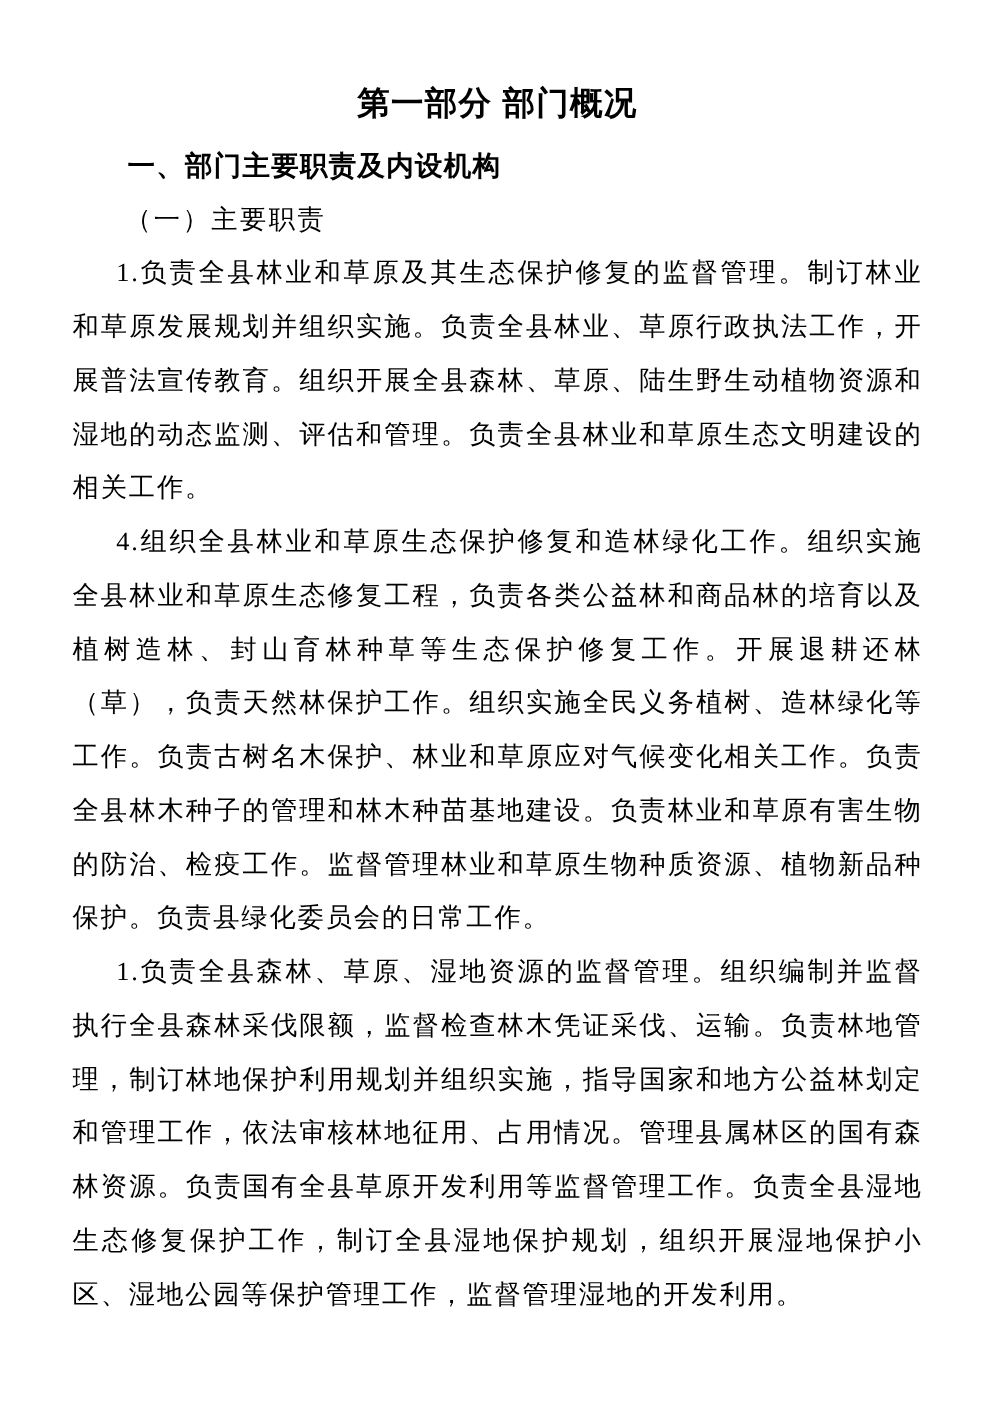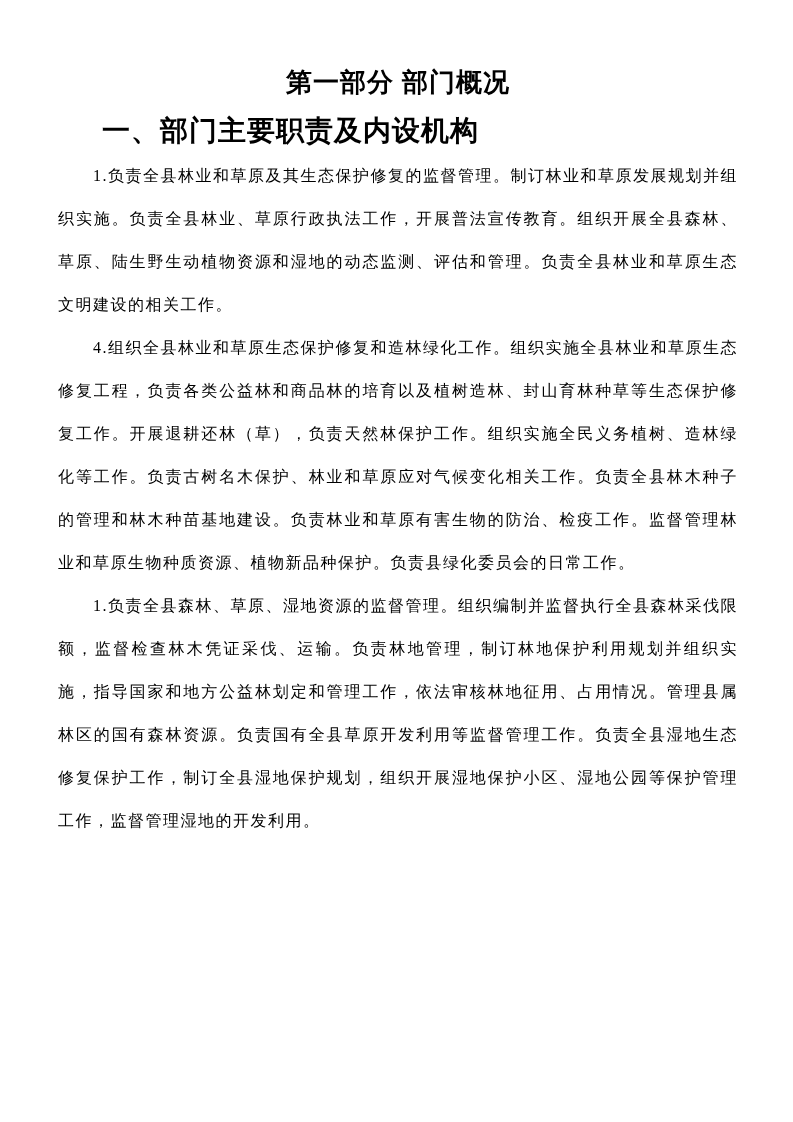--- a/index.html
+++ b/index.html
@@ -26,52 +26,53 @@
     font-family: "Liberation Sans", "DejaVu Sans", sans-serif;
     font-weight: bold;
     font-size: 26px;
     line-height: 36px;
     letter-spacing: 1px;
     text-align: center;
     white-space: pre;
   }
   .section-heading {
     margin: 0 0 2px 0;
-    font-family: Liberation Mono, monospace;
+    font-family: Liberation Sans, sans-serif;
     font-weight: bold;
-    font-size: 28px;
+    font-size: 22px;
     line-height: 38px;
     letter-spacing: 1px;
     text-indent: 44px;
   }
   .subsection-heading {
     margin: 0;
     font-size: 21px;
     line-height: 43px;
     letter-spacing: 2px;
     text-indent: 42px;
     font-weight: normal;
   }
   .body-paragraph {
     margin: 0;
-    font-size: 16px;
+    font-size: 21px;
     line-height: 43px;
     letter-spacing: 1.5px;
     text-indent: 35px;
     text-align: justify;
     text-justify: inter-character;
   }
 </style>
 </head>
 <body>
 
 <div class="page">
   <h1 class="doc-title">第一部分 部门概况</h1>
 
   <h2 class="section-heading">一、部门主要职责及内设机构</h2>
 
+  <div class="subsection-heading">（一）主要职责</div>
 
   <p class="body-paragraph">1.负责全县林业和草原及其生态保护修复的监督管理。制订林业和草原发展规划并组织实施。负责全县林业、草原行政执法工作，开展普法宣传教育。组织开展全县森林、草原、陆生野生动植物资源和湿地的动态监测、评估和管理。负责全县林业和草原生态文明建设的相关工作。</p>
 
   <p class="body-paragraph">4.组织全县林业和草原生态保护修复和造林绿化工作。组织实施全县林业和草原生态修复工程，负责各类公益林和商品林的培育以及植树造林、封山育林种草等生态保护修复工作。开展退耕还林（草），负责天然林保护工作。组织实施全民义务植树、造林绿化等工作。负责古树名木保护、林业和草原应对气候变化相关工作。负责全县林木种子的管理和林木种苗基地建设。负责林业和草原有害生物的防治、检疫工作。监督管理林业和草原生物种质资源、植物新品种保护。负责县绿化委员会的日常工作。</p>
 
   <p class="body-paragraph">1.负责全县森林、草原、湿地资源的监督管理。组织编制并监督执行全县森林采伐限额，监督检查林木凭证采伐、运输。负责林地管理，制订林地保护利用规划并组织实施，指导国家和地方公益林划定和管理工作，依法审核林地征用、占用情况。管理县属林区的国有森林资源。负责国有全县草原开发利用等监督管理工作。负责全县湿地生态修复保护工作，制订全县湿地保护规划，组织开展湿地保护小区、湿地公园等保护管理工作，监督管理湿地的开发利用。</p>
 </div>
 
 </body></html>

